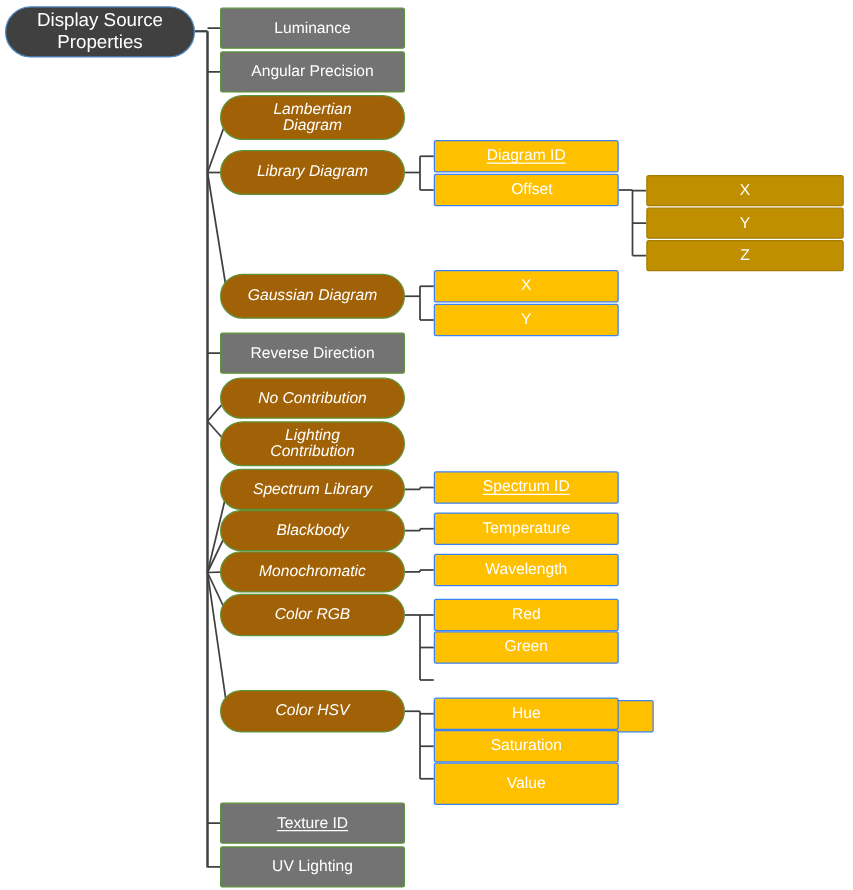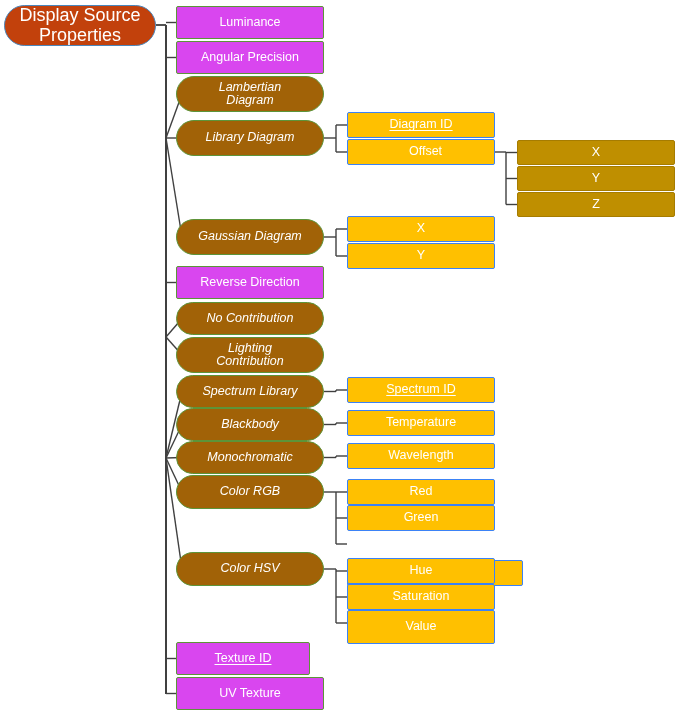--- a/index.html
+++ b/index.html
@@ -29,27 +29,27 @@
     display: flex;
     align-items: center;
     justify-content: center;
     text-align: center;
     color: #ffffff;
     line-height: 1.08;
     z-index: 3;
     padding: 0 4px;
   }
   .node-root {
-    background: #c2410c;
+    background: #404040;
     border: 1px solid #4a87bd;
     border-radius: 999px;
-    font-size: 18px;
+    font-size: 15px;
   }
   .node-green-rect {
-    background: #d946ef;
+    background: #737373;
     border: 1px solid #5d9439;
     border-radius: 2px;
     font-size: 12.5px;
   }
   .node-green-pill {
     background: #a16207;
     border: 1px solid #5d9439;
     border-radius: 999px;
     font-size: 12.5px;
     font-style: italic;
@@ -171,25 +171,25 @@
       </div>
       <div class="node node-green-pill" style="left: 176px; top: 441px; width: 148px; height: 33px;">
         <span class="lbl">Monochromatic</span>
       </div>
       <div class="node node-green-pill" style="left: 176px; top: 475px; width: 148px; height: 34px;">
         <span class="lbl">Color RGB</span>
       </div>
       <div class="node node-green-pill" style="left: 176px; top: 552px; width: 148px; height: 34px;">
         <span class="lbl">Color HSV</span>
       </div>
-      <div class="node node-green-rect underlined" style="left: 176px; top: 642px; width: 134px; height: 33px;">
+      <div class="node node-green-rect underlined" style="left: 176px; top: 642px; width: 148px; height: 33px;">
         <span class="lbl">Texture ID</span>
       </div>
       <div class="node node-green-rect" style="left: 176px; top: 677px; width: 148px; height: 33px;">
-        <span class="lbl">UV Texture</span>
+        <span class="lbl">UV Lighting</span>
       </div>
       <div class="node node-gold underlined" style="left: 347px; top: 112px; width: 148px; height: 26px;">
         <span class="lbl">Diagram ID</span>
       </div>
       <div class="node node-gold" style="left: 347px; top: 139px; width: 148px; height: 26px; padding-left: 13px;">
         <span class="lbl">Offset</span>
       </div>
       <div class="node node-gold" style="left: 347px; top: 216px; width: 148px; height: 26px;">
         <span class="lbl">X</span>
       </div>

